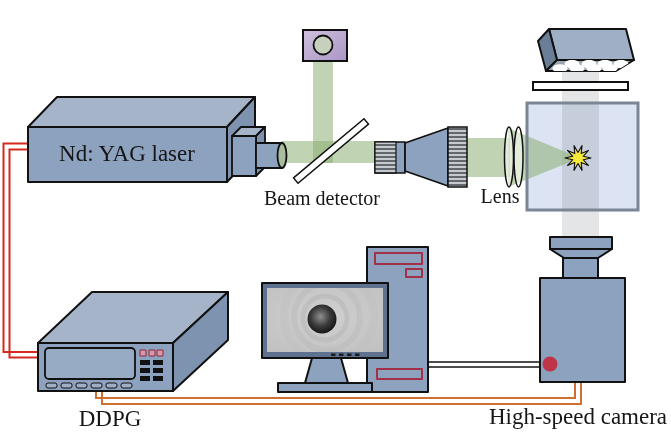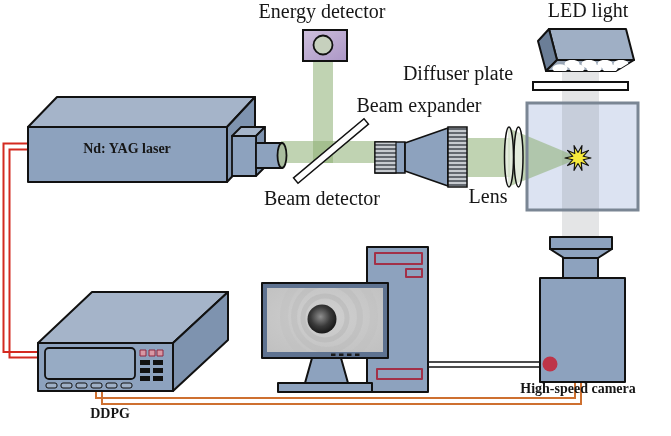--- a/index.html
+++ b/index.html
@@ -12,21 +12,21 @@
   }
   .scene{position:absolute;left:0;top:0;}
   .label{
     position:absolute;
     transform:translateX(-50%);
     white-space:nowrap;
     color:#161616;
     font-size:20px;
     line-height:1.05;
   }
-  .label.big{font-size:14px;font-weight:bold;}
+  .label.big{font-size:23px;}
 </style>
 </head>
 <body>
 
 <div class="figure">
 
 <svg class="scene" width="671" height="436" viewBox="0 0 671 436">
   <defs>
     <pattern id="ribs" width="4" height="4" patternUnits="userSpaceOnUse">
       <rect x="0" y="0" width="4" height="2" fill="#63686f"></rect>
@@ -193,23 +193,19 @@
       <rect x="331" y="353.5" width="4.5" height="2.5"></rect>
       <rect x="339" y="353.5" width="4.5" height="2.5"></rect>
       <rect x="347" y="353.5" width="4.5" height="2.5"></rect>
       <rect x="355" y="353.5" width="4.5" height="2.5"></rect>
     </g>
     <polygon points="312,358 341,358 348,383 305,383" fill="#8DA2BE" stroke-width="2"></polygon>
     <rect x="278" y="383" width="94" height="9" fill="#8DA2BE" stroke-width="2"></rect>
   </g>
 </svg>
 
-<div class="label" style="left:322px;top:1px;">Energy detector</div>
-<div class="label" style="left:588px;top:0px;">LED light</div>
-<div class="label" style="left:458px;top:63px;">Diffuser plate</div>
-<div class="label" style="left:419px;top:95px;">Beam expander</div>
 <div class="label" style="left:322px;top:188px;">Beam detector</div>
 <div class="label big" style="left:127px;top:142px;">Nd: YAG laser</div>
-<div class="label" style="left:488px;top:186px;">Lens</div>
+<div class="label" style="left:500px;top:186px;">Lens</div>
 <div class="label big" style="left:110px;top:407px;text-align:center;">DDPG</div>
-<div class="label big" style="left:578px;top:382px;">High-speed camera</div>
+<div class="label big" style="left:578px;top:405px;">High-speed camera</div>
 
 </div>
 
 </body></html>

